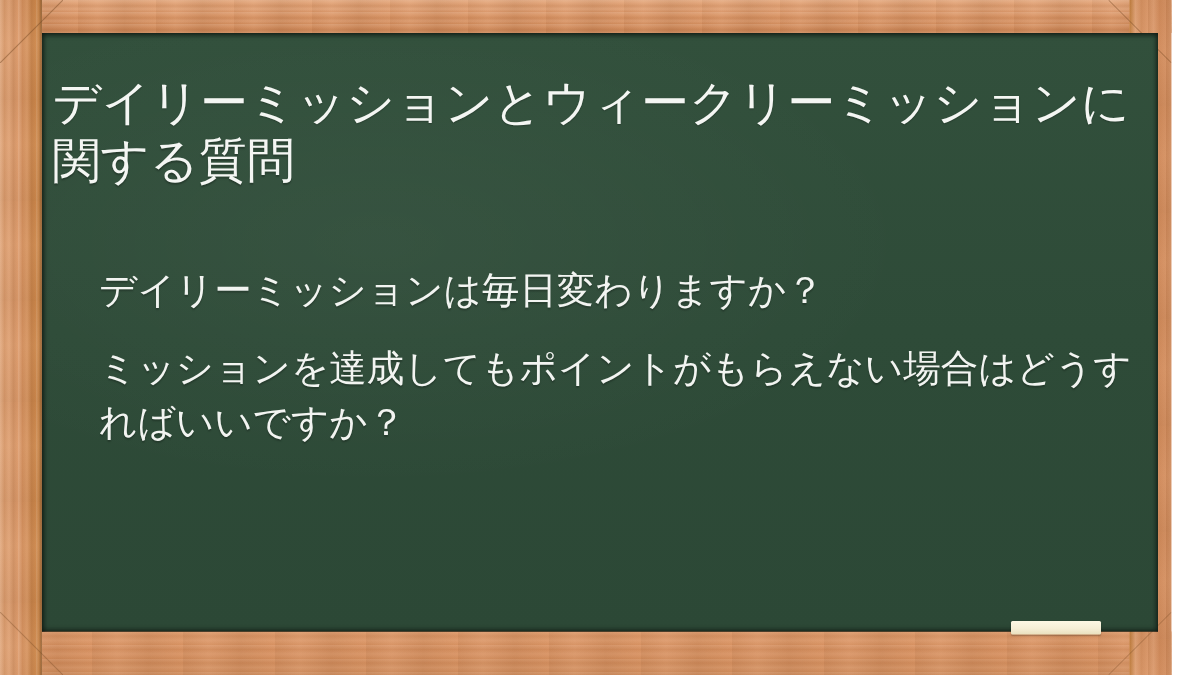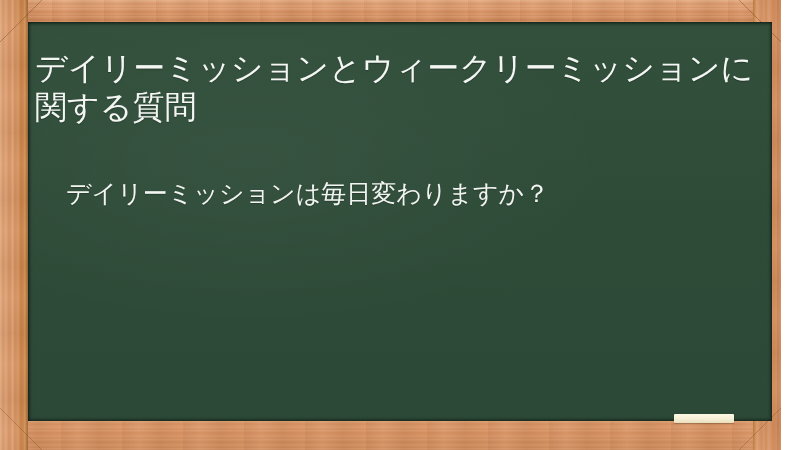--- a/index.html
+++ b/index.html
@@ -195,20 +195,21 @@
     <div class="mitre mitre-br"></div>
   </div>
 
   <div class="board">
     <div class="content">
 
       <h1 class="title">デイリーミッションとウィークリーミッションに関する質問</h1>
 
       <ul class="qlist">
         <li>デイリーミッションは毎日変わりますか？</li>
+        <li>ミッションを達成してもポイントがもらえない場合はどうすればいいですか？</li>
       </ul>
 
     </div>
   </div>
 
   <div class="chalk"></div>
 
 </div>
 
 </body></html>

